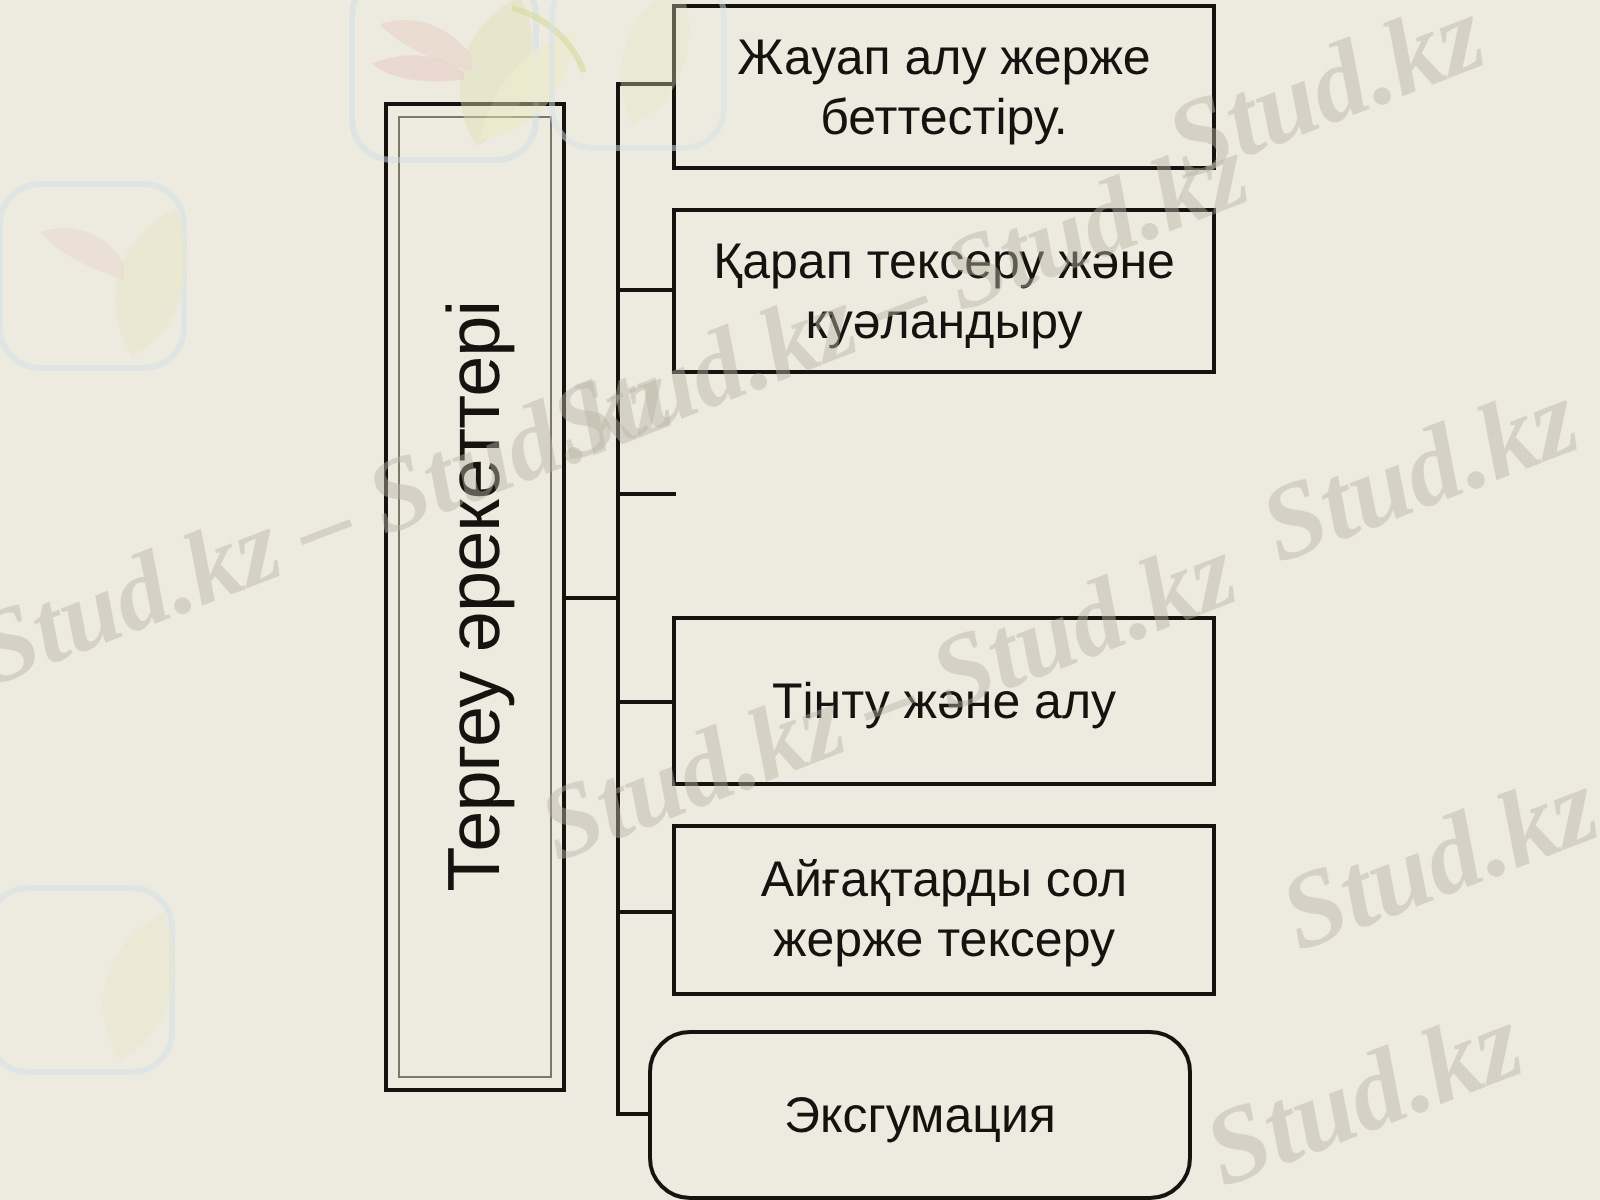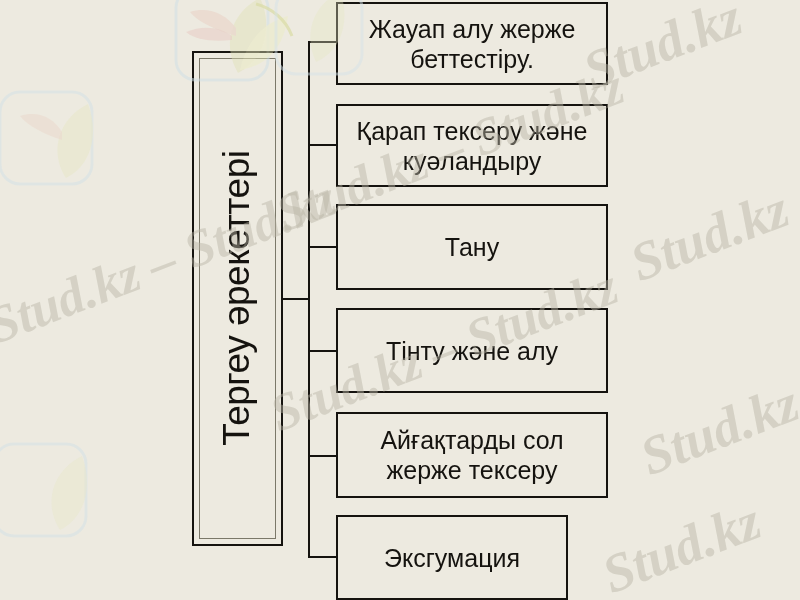--- a/index.html
+++ b/index.html
@@ -165,29 +165,26 @@
   </div>
 
   <div class="node" style="left:336px; top:2px; width:272px; height:83px;">
     <div class="node-label leaf-label">Жауап алу жерже беттестіру.</div>
   </div>
 
   <div class="node" style="left:336px; top:104px; width:272px; height:83px;">
     <div class="node-label leaf-label">Қарап тексеру және куәландыру</div>
   </div>
 
-  <div class="node" style="left:336px; top:204px; width:272px; height:86px;">
-    <div class="node-label leaf-label">Тану</div>
-  </div>
 
   <div class="node" style="left:336px; top:308px; width:272px; height:85px;text-align:center;">
     <div class="node-label leaf-label">Тінту және алу</div>
   </div>
 
   <div class="node" style="left:336px; top:412px; width:272px; height:86px;align-items:center;">
     <div class="node-label leaf-label">Айғақтарды сол жерже тексеру</div>
   </div>
 
-  <div class="node" style="left:336px; top:515px; width:232px; height:85px;">
+  <div class="node" style="left:324px; top:515px; width:272px; height:85px;border-radius:21px;">
     <div class="node-label leaf-label">Эксгумация</div>
   </div>
 
 </div>
 
 </body></html>

